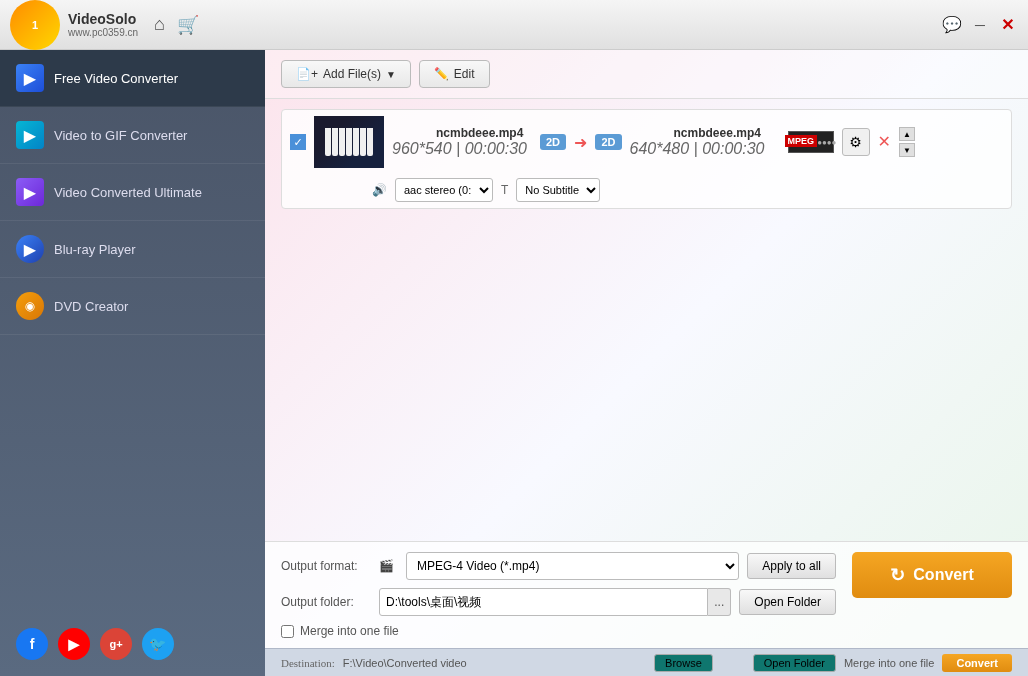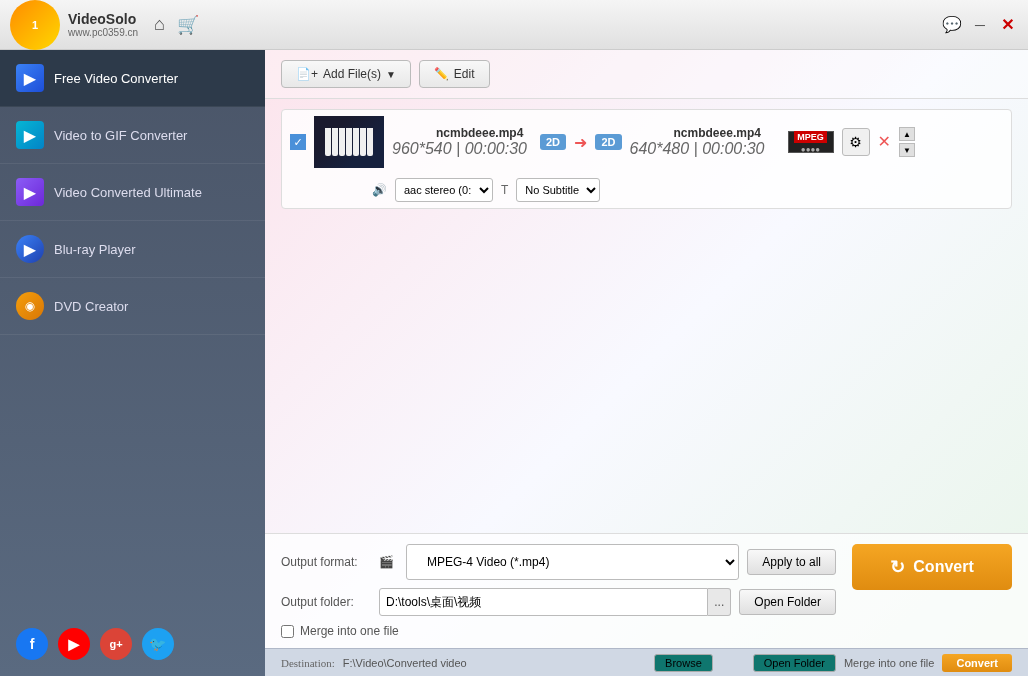--- a/index.html
+++ b/index.html
@@ -158,21 +158,21 @@
       padding: 2px 6px;
       font-size: 11px;
       font-weight: bold;
     }
     .arrow-right { color: #e55; font-size: 16px; }
     .file-output { min-width: 150px; }
     .mpeg-badge {
       width: 46px; height: 22px;
       background: #222;
       display: flex; align-items: center; justify-content: center;
-      flex-direction: column;
+      flex-direction: row;
       font-size: 8px;
       color: white;
       border: 1px solid #555;
     }
     .mpeg-top { color: #fff; font-size: 9px; font-weight: bold; background: #c00; padding: 1px 3px; margin-bottom: 2px; }
     .mpeg-bot { color: #aaa; font-size: 8px; }
     .gear-btn {
       width: 28px; height: 28px;
       border: 1px solid #bbb;
       border-radius: 3px;
@@ -227,26 +227,26 @@
     }
     .bottom-row {
       display: flex;
       align-items: center;
       margin-bottom: 8px;
       gap: 8px;
     }
     .bottom-label { color: #555; font-size: 12px; min-width: 90px; }
     .format-select {
       flex: 1;
-      height: 36px;
+      height: 28px;
       border: 1px solid #bbb;
       border-radius: 3px;
       background: white;
       font-size: 12px;
-      padding: 0 16px;
+      padding: 0 6px;
       cursor: pointer;
     }
     .btn-apply {
       padding: 5px 14px;
       border: 1px solid #bbb;
       border-radius: 3px;
       background: linear-gradient(to bottom, #f8f8f8, #e0e0e0);
       cursor: pointer;
       font-size: 12px;
       white-space: nowrap;

